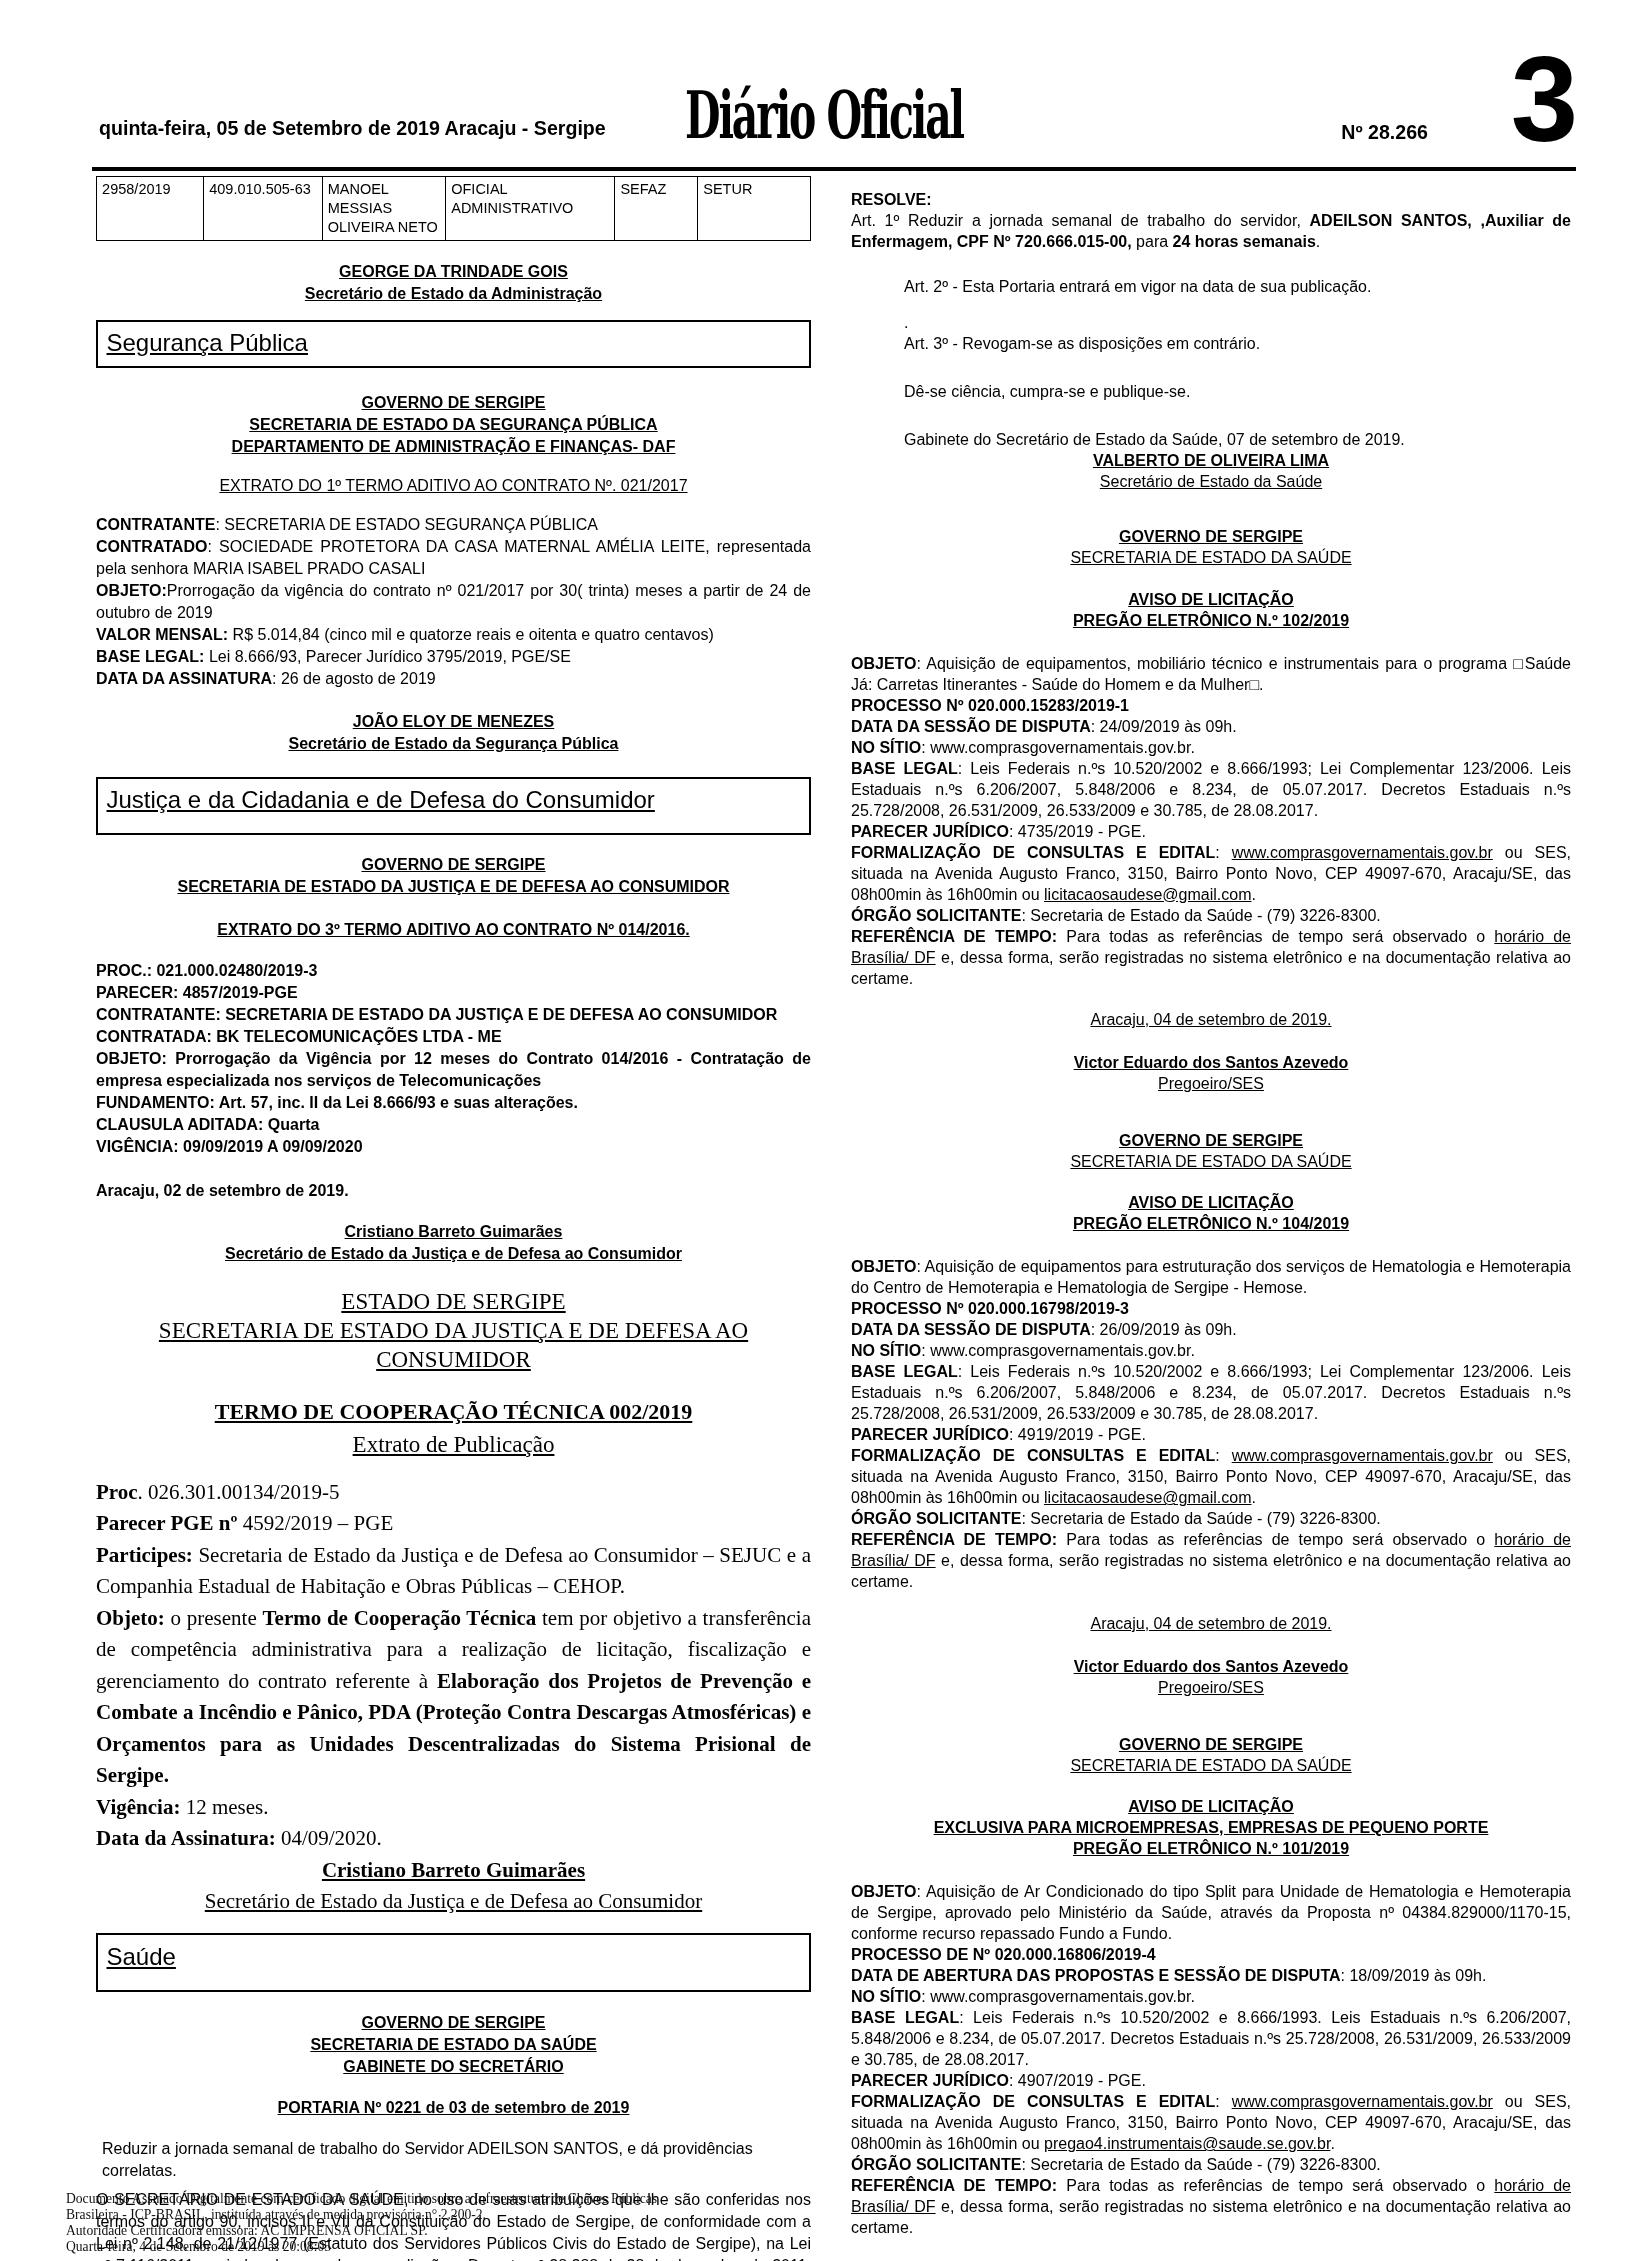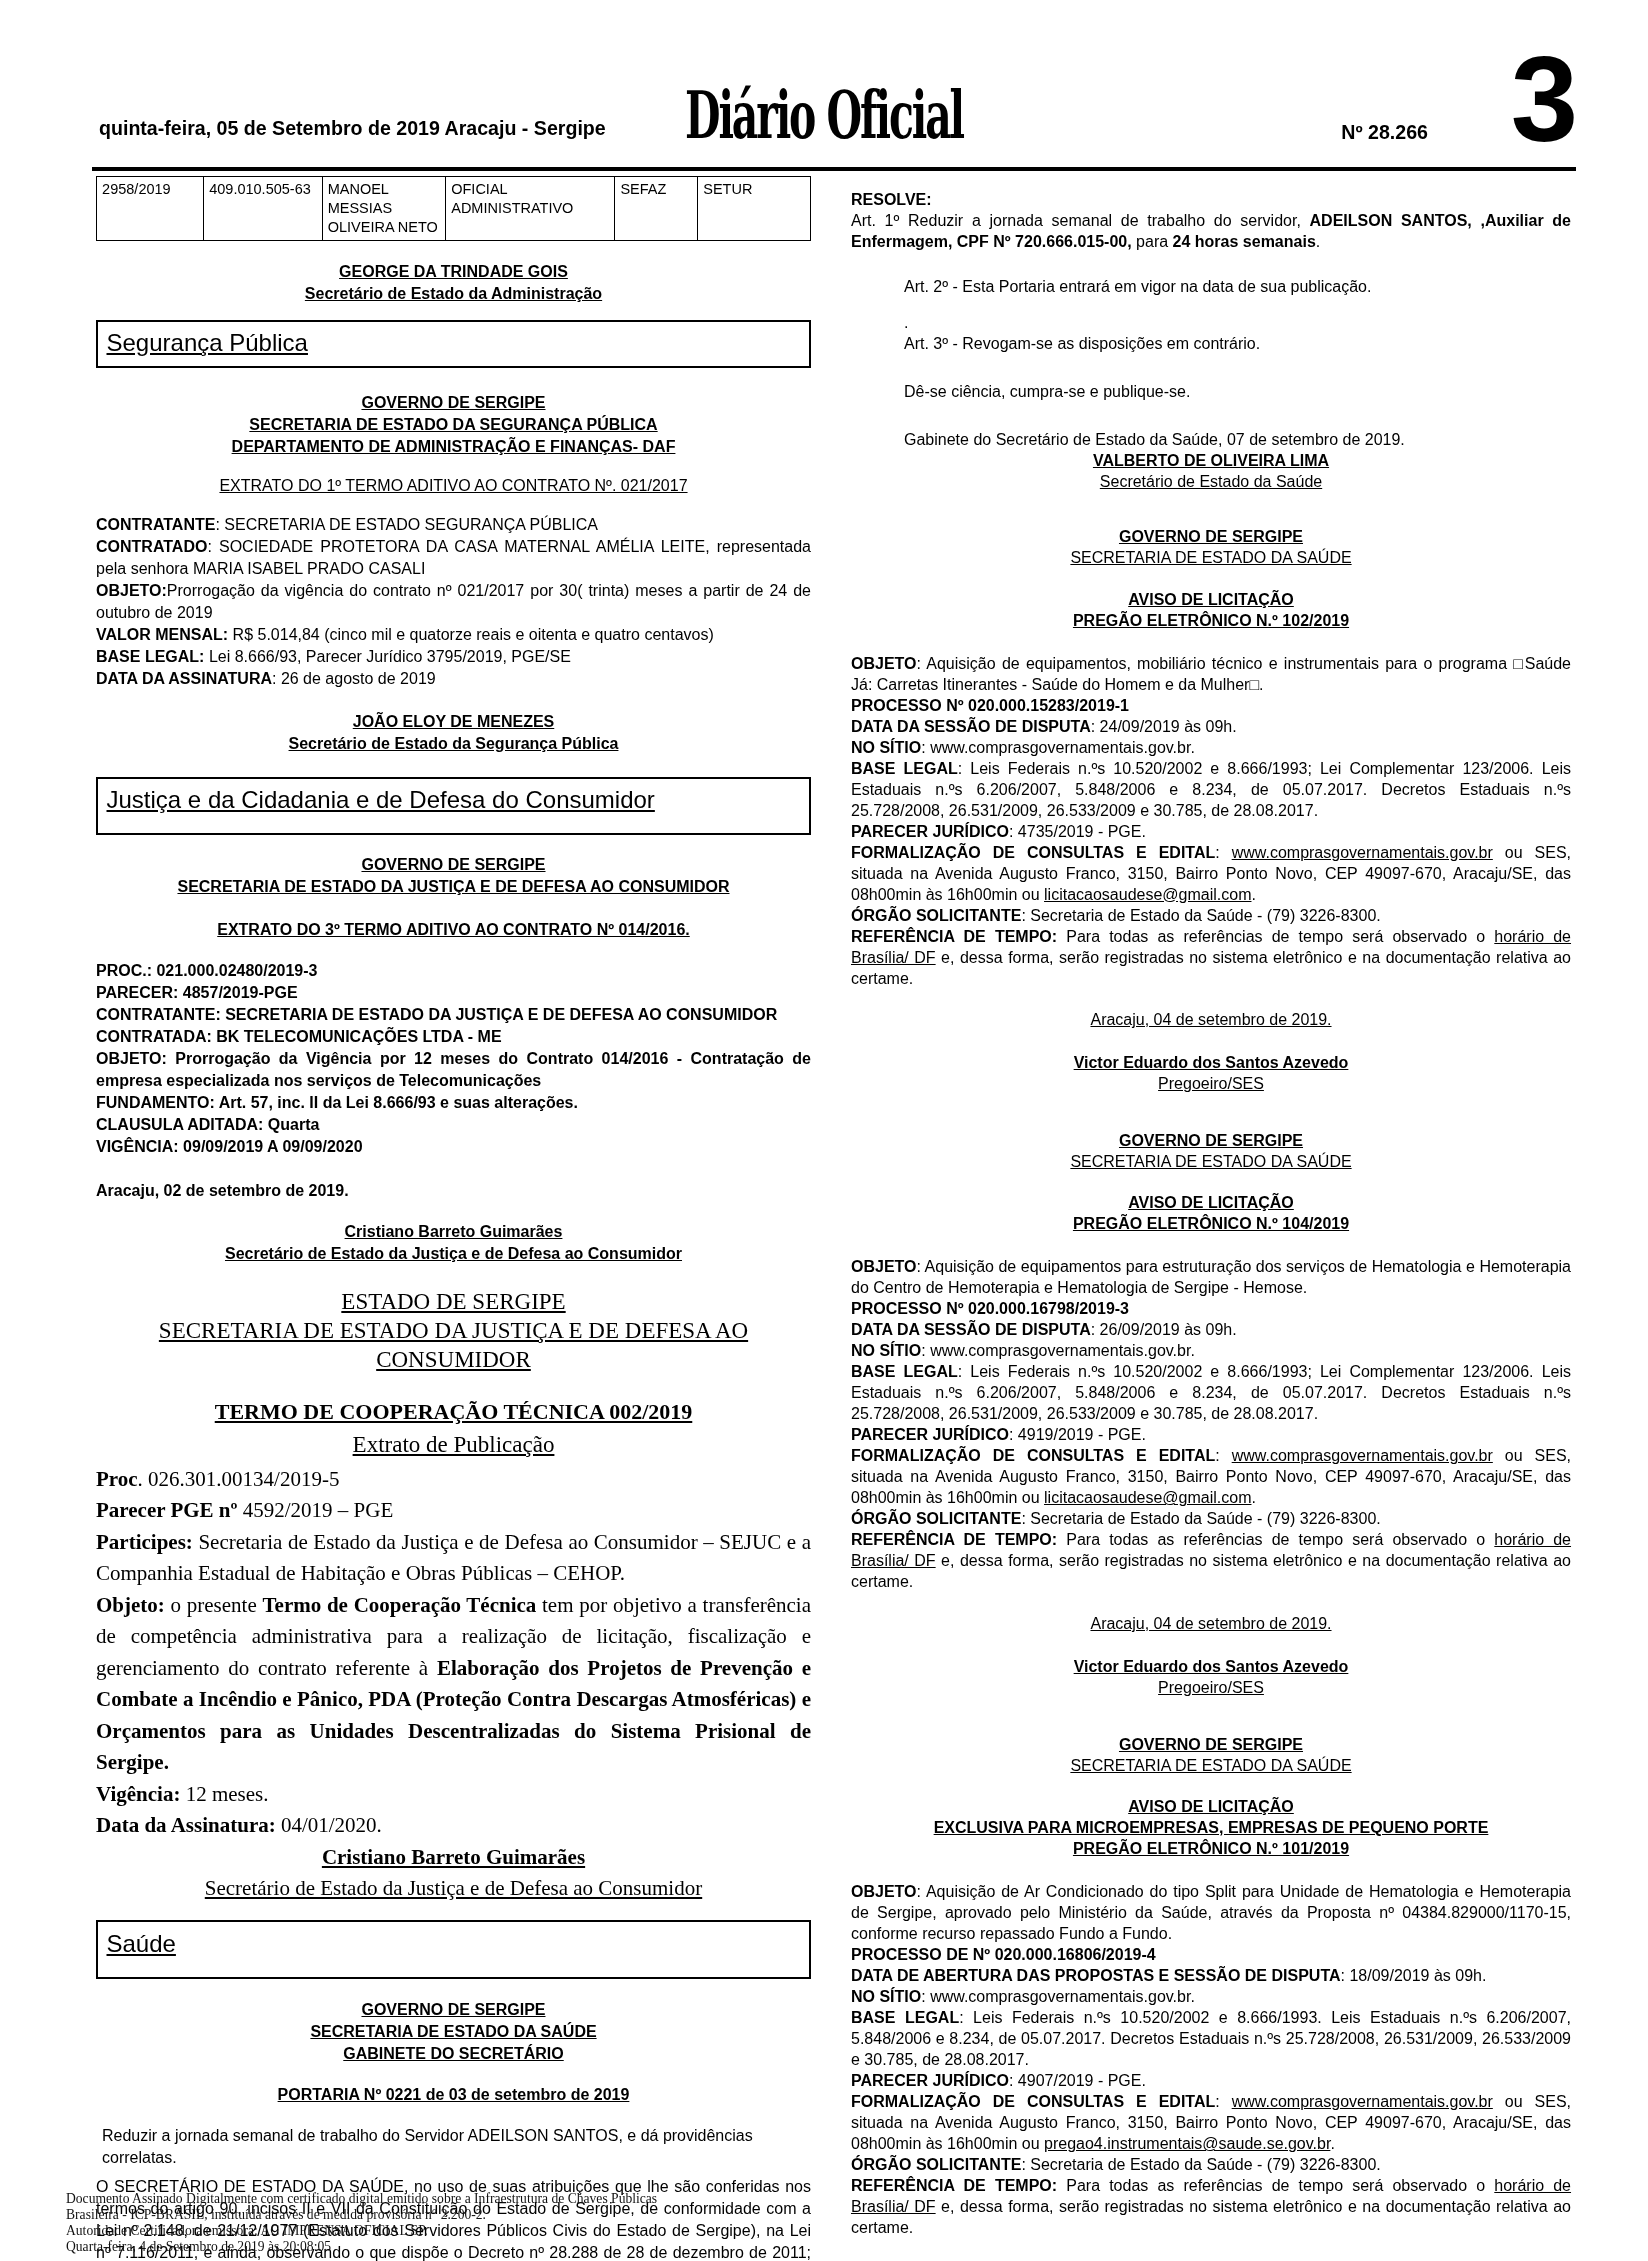--- a/index.html
+++ b/index.html
@@ -126,27 +126,27 @@
     </div>
 
     <div class="serif est ctr" style="margin-top:22px">
       <p>ESTADO DE SERGIPE</p>
       <p>SECRETARIA DE ESTADO DA JUSTIÇA E DE DEFESA AO CONSUMIDOR</p>
     </div>
 
     <p class="serif termo-title ctr" style="margin-top:22px">TERMO DE COOPERAÇÃO TÉCNICA 002/2019</p>
     <p class="serif termo-sub ctr" style="margin-top:1.7px">Extrato de Publicação</p>
 
-    <div class="serif serif-body just" style="margin-top:5px">
+    <div class="serif serif-body just" style="margin-top:18px">
       <p><span class="b">Proc</span><span>. 026.301.00134/2019-5</span></p>
       <p><span class="b">Parecer PGE nº</span><span> 4592/2019 – PGE</span></p>
       <p><span class="b">Participes:</span><span> Secretaria de Estado da Justiça e de Defesa ao Consumidor – SEJUC e a Companhia Estadual de Habitação e Obras Públicas – CEHOP.</span></p>
       <p><span class="b">Objeto:</span><span> o presente </span><span class="b">Termo de Cooperação Técnica</span><span> tem por objetivo a transferência de competência administrativa para a realização de licitação, fiscalização e gerenciamento do contrato referente à </span><span class="b">Elaboração dos Projetos de Prevenção e Combate a Incêndio e Pânico, PDA (Proteção Contra Descargas Atmosféricas) e Orçamentos para as Unidades Descentralizadas do Sistema Prisional de Sergipe.</span></p>
       <p><span class="b">Vigência:</span><span> 12 meses.</span></p>
-      <p><span class="b">Data da Assinatura:</span><span> 04/01/2020.</span></p>
+      <p><span class="b">Data da Assinatura:</span><span> 04/09/2020.</span></p>
     </div>
 
     <div class="serif serif-body ctr">
       <p class="b">Cristiano Barreto Guimarães</p>
       <p>Secretário de Estado da Justiça e de Defesa ao Consumidor</p>
     </div>
 
     <div class="secbox tall" style="margin-top:15.3px">
       <span>Saúde</span>
     </div>

